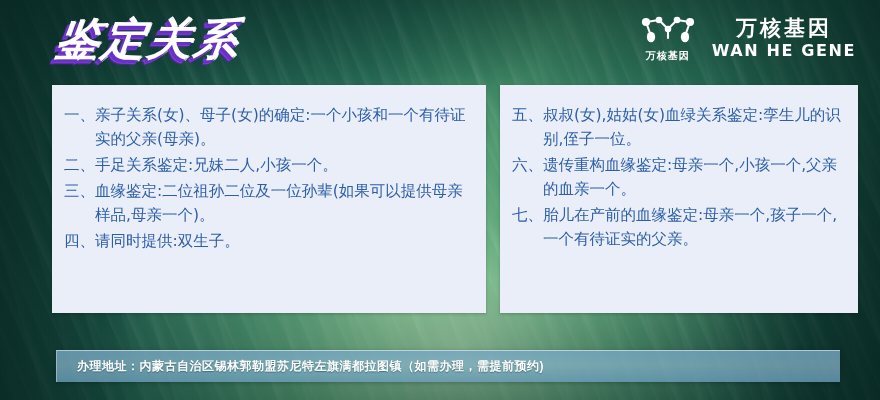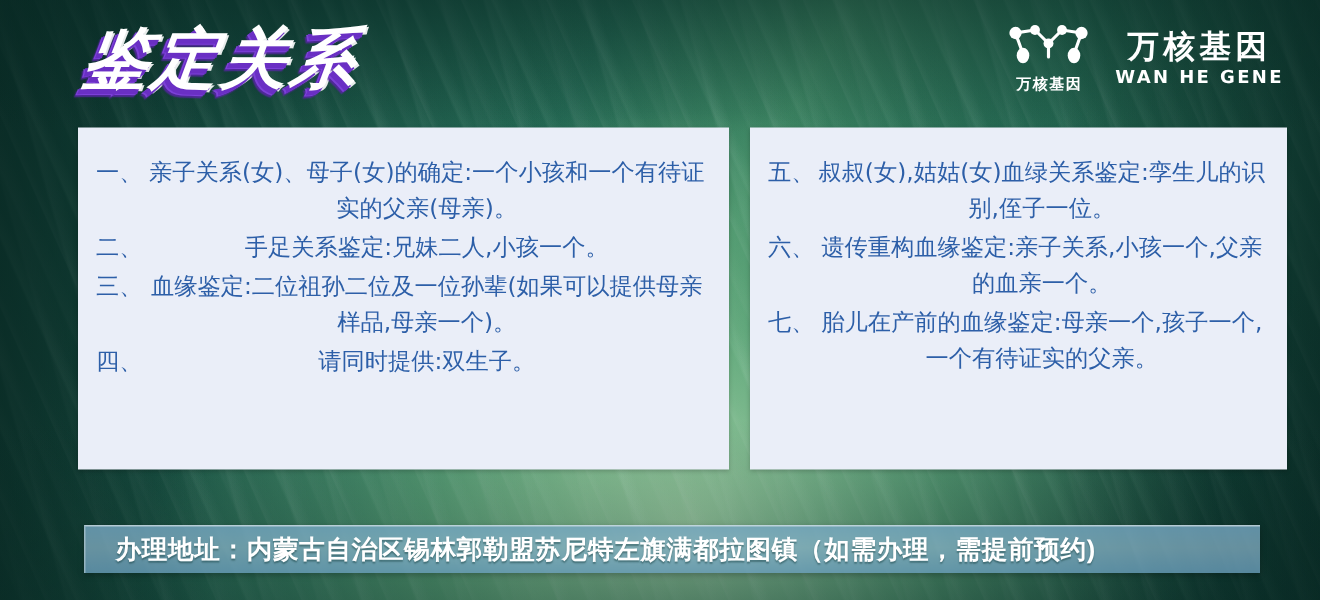--- a/index.html
+++ b/index.html
@@ -126,21 +126,21 @@
     line-height: 1.15;
   }
   .brand-cn {
     font-size: 21px;
     font-weight: 700;
     color: #ffffff;
     letter-spacing: 3px;
     white-space: nowrap;
   }
   .brand-en {
-    font-size: 12px;
+    font-size: 16px;
     font-weight: 700;
     color: #ffffff;
     letter-spacing: 1.6px;
     white-space: nowrap;
     margin-top: 2px;
   }
 
   
   .panels {
     position: absolute;
@@ -170,21 +170,20 @@
     font-family: "DejaVu Sans", "Liberation Sans", sans-serif;
   }
   .item-num {
     flex: 0 0 auto;
     white-space: nowrap;
     color: #2d5fa8;
   }
   .item-text {
     flex: 1 1 auto;
     color: #2d5fa8;
-    text-align: center;
   }
 
   
   .footer-bar {
     position: absolute;
     left: 56px;
     top: 350px;
     width: 784px;
     height: 32px;
     background: linear-gradient(180deg, rgba(118,168,196,0.80) 0%, rgba(136,180,203,0.72) 45%, rgba(108,160,190,0.78) 100%);
@@ -192,21 +191,21 @@
     border-left: 1px solid rgba(255,255,255,0.35);
     box-shadow: 0 1px 4px rgba(0,0,0,0.25);
     display: flex;
     align-items: center;
     box-sizing: border-box;
     padding-left: 20px;
     overflow: visible;
   }
   .footer-text {
     color: #ffffff;
-    font-size: 17px;
+    font-size: 12px;
     font-weight: 700;
     letter-spacing: 0.5px;
     white-space: nowrap;
     text-shadow: 0 1px 1px rgba(20,60,60,0.45);
     font-family: Liberation Sans, sans-serif;
   }
 </style>
 </head>
 <body>
 
@@ -278,21 +277,21 @@
       </div>
     </div>
 
     <div class="panel panel-right">
       <div class="item">
         <span class="item-num">五、</span>
         <span class="item-text">叔叔(女),姑姑(女)血绿关系鉴定:孪生儿的识别,侄子一位。</span>
       </div>
       <div class="item">
         <span class="item-num">六、</span>
-        <span class="item-text">遗传重构血缘鉴定:亲子关系,小孩一个,父亲的血亲一个。</span>
+        <span class="item-text">遗传重构血缘鉴定:母亲一个,小孩一个,父亲的血亲一个。</span>
       </div>
       <div class="item">
         <span class="item-num">七、</span>
         <span class="item-text">胎儿在产前的血缘鉴定:母亲一个,孩子一个,一个有待证实的父亲。</span>
       </div>
     </div>
 
   </div>
 
   <div class="footer-bar">

